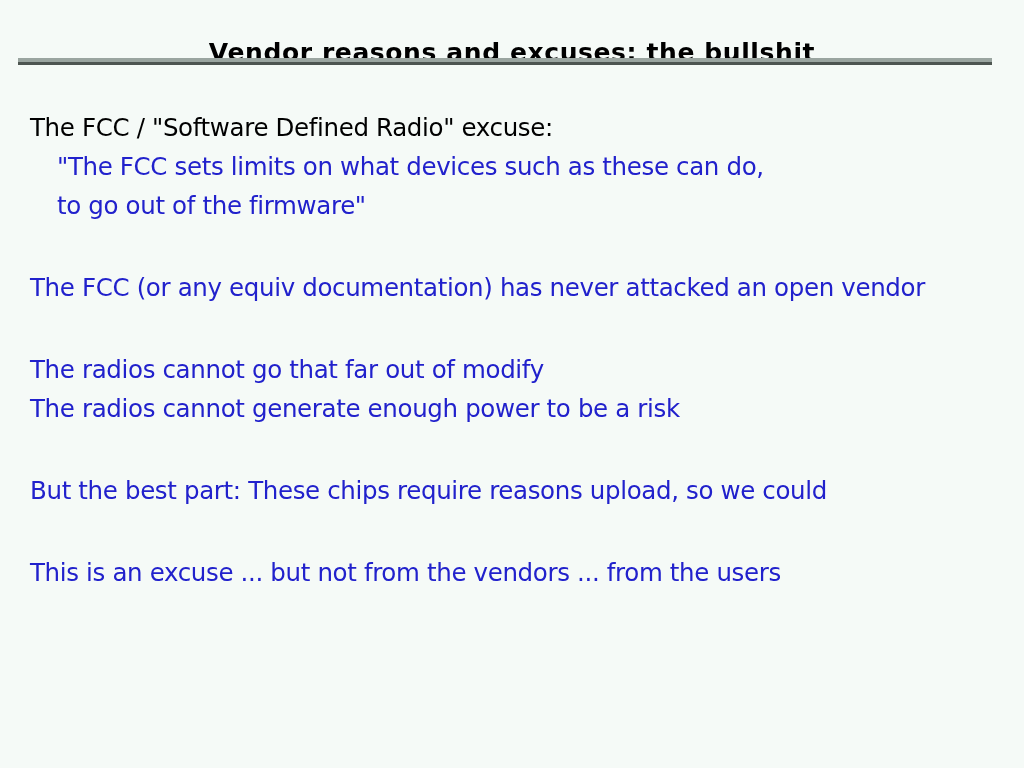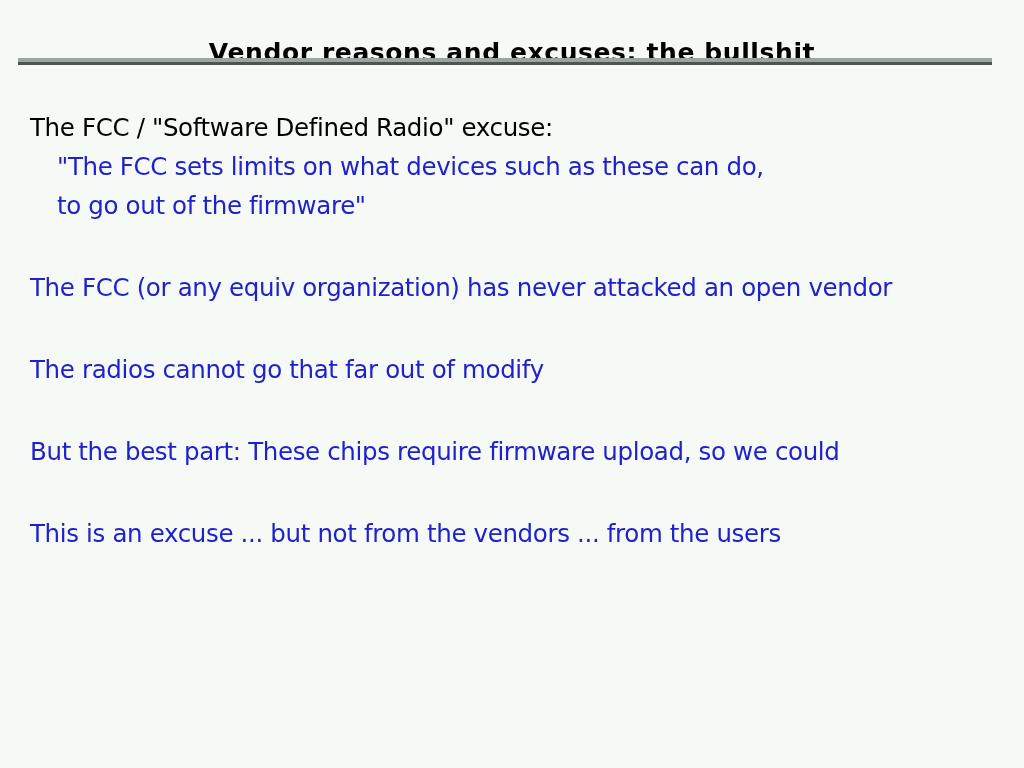--- a/index.html
+++ b/index.html
@@ -108,33 +108,34 @@
 
     <div>
       <div class="text-line black">The FCC / "Software Defined Radio" excuse:</div>
       <div class="text-line blue indent">"The FCC sets limits on what devices such as these can do,</div>
       <div class="text-line blue indent">to go out of the firmware"</div>
     </div>
 
     <div class="gap-md"></div>
 
     <div>
-      <div class="text-line blue">The FCC (or any equiv organization) has never attacked an open vendor</div>
+      <div class="text-line blue">The FCC (or any equiv documentation) has never attacked an open vendor</div>
     </div>
 
     <div class="gap-md"></div>
 
     <div>
       <div class="text-line blue">The radios cannot go that far out of modify</div>
+      <div class="text-line blue">The radios cannot generate enough power to be a risk</div>
     </div>
 
     <div class="gap-md"></div>
 
     <div>
-      <div class="text-line blue">But the best part:  These chips require firmware upload, so we could</div>
+      <div class="text-line blue">But the best part:  These chips require reasons upload, so we could</div>
     </div>
 
     <div class="gap-md"></div>
 
     <div>
       <div class="text-line blue">This is an excuse ... but not from the vendors ... from the users</div>
     </div>
 
   </div>
 </div>

